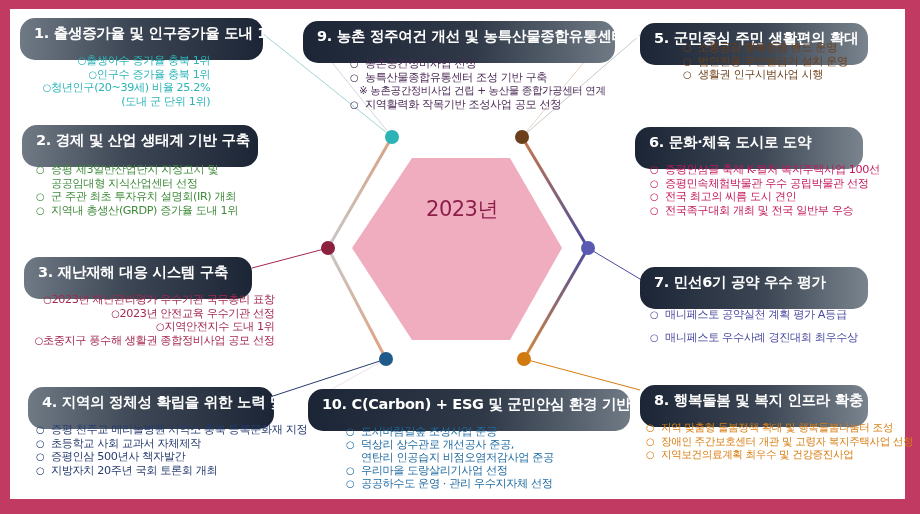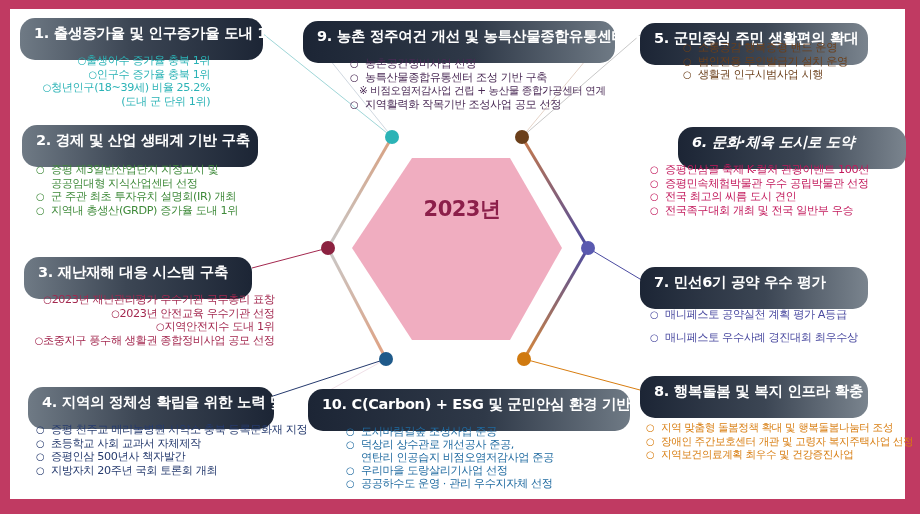--- a/index.html
+++ b/index.html
@@ -41,21 +41,21 @@
   .items li { white-space: nowrap; }
   .items li .b { display: inline-block; width: 15px; font-size: 10px; }
   .items li.cont { padding-left: 15px; }
   .items li.note { padding-left: 9px; font-size: 10.5px; }
   .center-title {
     position: absolute;
     left: 384px; top: 196px;
     width: 156px;
     text-align: center;
     color: #8c1f4a;
-    font-weight: bold;
+    font-weight: normal;
     font-size: 21px;
     line-height: 27px;
     letter-spacing: -0.5px;
   }
 </style>
 </head>
 <body>
 
 <div class="panel"></div>
 
@@ -115,21 +115,21 @@
 </svg>
 
 <div class="center-title">
   <div>2023년</div>
 </div>
 
 <div class="pill l" style="left:20px; top:18px; width:243px;">1. 출생증가율 및 인구증가율 도내 1위</div>
 <ul class="items" style="left:36px; top:54px; color:#2bb3b6;text-align:right;">
   <li><span class="b">○</span><span>출생아수 증가율 충북 1위</span></li>
   <li><span class="b">○</span><span>인구수 증가율 충북 1위</span></li>
-  <li><span class="b">○</span><span>청년인구(18~39세) 비율 25.2%</span></li>
+  <li><span class="b">○</span><span>청년인구(20~39세) 비율 25.2%</span></li>
   <li class="cont"><span>(도내 군 단위 1위)</span></li>
 </ul>
 
 <div class="pill l" style="left:22px; top:125px; width:236px;">2. 경제 및 산업 생태계 기반 구축</div>
 <ul class="items" style="left:36px; top:163px; color:#3f8a3a;">
   <li><span class="b">○</span><span>증평 제3일반산업단지 지정고시 및</span></li>
   <li class="cont"><span>공공임대형 지식산업센터 선정</span></li>
   <li><span class="b">○</span><span>군 주관 최초 투자유치 설명회(IR) 개최</span></li>
   <li><span class="b">○</span><span>지역내 총생산(GRDP) 증가율 도내 1위</span></li>
 </ul>
@@ -147,52 +147,52 @@
   <li><span class="b">○</span><span>증평 천주교 메리놀병원 시약소  충북 등록문화재 지정</span></li>
   <li><span class="b">○</span><span>초등학교 사회 교과서 자체제작</span></li>
   <li><span class="b">○</span><span>증평인삼 500년사 책자발간</span></li>
   <li><span class="b">○</span><span>지방자치 20주년 국회 토론회 개최</span></li>
 </ul>
 
 <div class="pill c" style="left:303px; top:21px; width:312px;">9. 농촌 정주여건 개선 및 농특산물종합유통센터 구축</div>
 <ul class="items" style="left:350px; top:57px; color:#4a2a55;">
   <li><span class="b">○</span><span>농촌공간정비사업 선정</span></li>
   <li><span class="b">○</span><span>농특산물종합유통센터 조성 기반 구축</span></li>
-  <li class="note"><span>※</span> <span>비점오염저감사업 건립 + 농산물 종합가공센터 연계</span></li>
+  <li class="note"><span>※</span> <span>농촌공간정비사업 건립 + 농산물 종합가공센터 연계</span></li>
   <li><span class="b">○</span><span>지역활력화 작목기반 조성사업 공모 선정</span></li>
 </ul>
 
 <div class="pill c" style="left:308px; top:389px; width:322px;">10. C(Carbon) + ESG 및 군민안심 환경 기반 조성</div>
 <ul class="items" style="left:346px; top:425px; color:#1f6aa0; line-height:13px;">
   <li><span class="b">○</span><span>도시바람길숲 조성사업 준공</span></li>
   <li><span class="b">○</span><span>덕상리 상수관로 개선공사 준공,</span></li>
   <li class="cont"><span>연탄리 인공습지 비점오염저감사업 준공</span></li>
   <li><span class="b">○</span><span>우리마을 도랑살리기사업 선정</span></li>
   <li><span class="b">○</span><span>공공하수도 운영 · 관리 우수지자체 선정</span></li>
 </ul>
 
 <div class="pill r" style="left:640px; top:23px; width:228px;">5. 군민중심 주민 생활편의 확대</div>
 <ul class="items" style="left:650px; top:41px; color:#6b3f1a;margin-left:33px;">
   <li><span class="b">○</span><span>소통공감 행복증평 밴드 운영</span></li>
   <li><span class="b">○</span><span>법인전용 무인발급기 설치 운영</span></li>
   <li><span class="b">○</span><span>생활권 인구시범사업 시행</span></li>
 </ul>
 
-<div class="pill r" style="left:678px; top:127px; width:228px;font-style:italic;">6. 문화·체육 도시로 도약</div>
+<div class="pill r" style="left:635px; top:127px; width:228px;">6. 문화·체육 도시로 도약</div>
 <ul class="items" style="left:650px; top:163px; color:#c2185b;">
-  <li><span class="b">○</span><span>증평인삼골 축제 K-컬처 관광이벤트 100선</span></li>
+  <li><span class="b">○</span><span>증평인삼골 축제 K-컬처 복지주택사업 100선</span></li>
   <li><span class="b">○</span><span>증평민속체험박물관 우수 공립박물관 선정</span></li>
   <li><span class="b">○</span><span>전국 최고의 씨름 도시 견인</span></li>
   <li><span class="b">○</span><span>전국족구대회 개최 및 전국 일반부 우승</span></li>
 </ul>
 
 <div class="pill r" style="left:640px; top:267px; width:228px;">7. 민선6기 공약 우수 평가</div>
 <ul class="items" style="left:650px; top:303px; color:#4a4aa0; line-height:23px;">
   <li><span class="b">○</span><span>매니페스토 공약실천 계획 평가 A등급</span></li>
   <li><span class="b">○</span><span>매니페스토 우수사례 경진대회 최우수상</span></li>
 </ul>
 
-<div class="pill r" style="left:640px; top:376px; width:228px;">8. 행복돌봄 및 복지 인프라 확충</div>
+<div class="pill r" style="left:640px; top:385px; width:228px;">8. 행복돌봄 및 복지 인프라 확충</div>
 <ul class="items" style="left:646px; top:421px; color:#d87d10; font-size:10.6px;">
   <li><span class="b">○</span><span>지역 맞춤형 돌봄정책 확대 및 행복돌봄나눔터 조성</span></li>
   <li><span class="b">○</span><span>장애인 주간보호센터 개관 및 고령자 복지주택사업 선정</span></li>
   <li><span class="b">○</span><span>지역보건의료계획 최우수 및 건강증진사업</span></li>
 </ul>
 
 </body></html>

